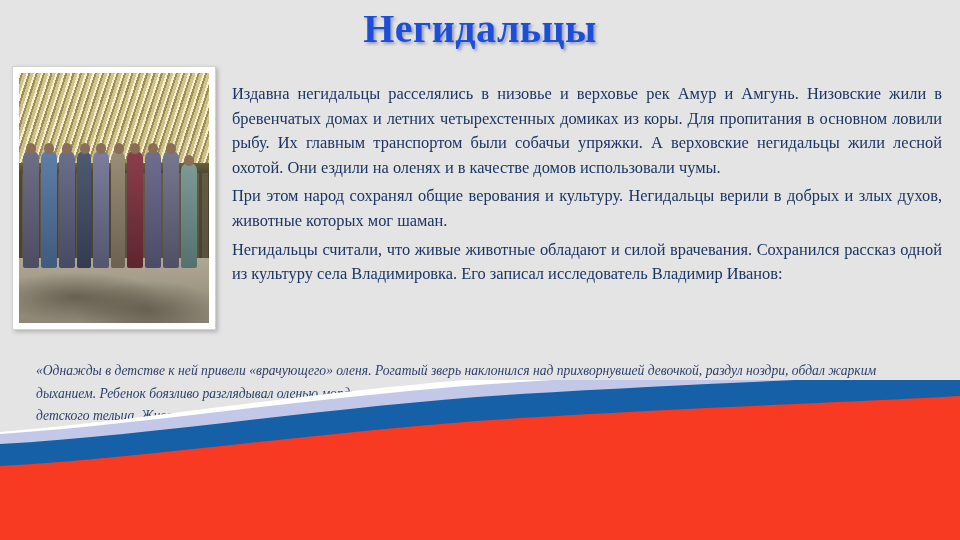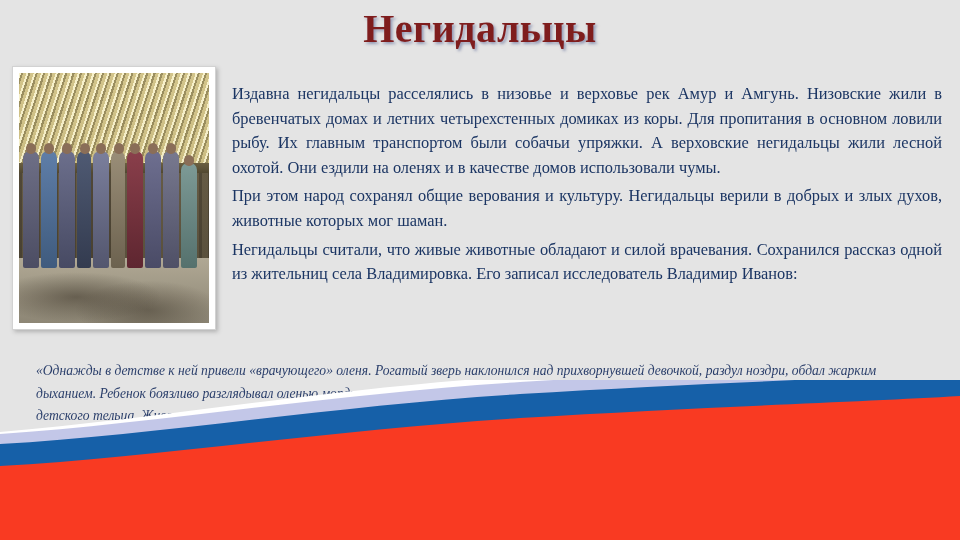--- a/index.html
+++ b/index.html
@@ -29,21 +29,21 @@
   #title {
     position: absolute;
     left: 0;
     top: 8px;
     width: 960px;
     text-align: center;
     font-family: "Liberation Serif", "DejaVu Serif", serif;
     font-weight: bold;
     font-size: 40px;
     letter-spacing: 0.5px;
-    color: #7f1d1d;
+    color: #1d4ed8;
     text-shadow: 2px 2px 3px rgba(120,130,165,0.75);
     line-height: 1.05;
     white-space: nowrap;
   }
 
   
   #photo-frame {
     position: absolute;
     left: 12px;
     top: 66px;
@@ -173,21 +173,21 @@
       <div class="fig" style="left:108px;background:linear-gradient(#8a3f4b,#5e2630);"></div>
       <div class="fig" style="left:126px;background:linear-gradient(#6e6f90,#4a4b66);"></div>
       <div class="fig" style="left:144px;background:linear-gradient(#78798f,#4f5066);"></div>
       <div class="fig" style="left:162px;background:linear-gradient(#7d9a96,#55716d); height:42%;"></div>
     </div>
   </div>
 
   <div id="body-text">
     <p>Издавна негидальцы расселялись в низовье и верховье рек Амур и Амгунь. Низовские жили в бревенчатых домах и летних четырехстенных домиках из коры. Для пропитания в основном ловили рыбу. Их главным транспортом были собачьи упряжки. А верховские негидальцы жили лесной охотой. Они ездили на оленях и в качестве домов использовали чумы.</p>
     <p>При этом народ сохранял общие верования и культуру. Негидальцы верили в добрых и злых духов, животные которых мог шаман.</p>
-    <p>Негидальцы считали, что живые животные обладают и силой врачевания. Сохранился рассказ одной из жительниц села Владимировка. Его записал исследователь Владимир Иванов:</p>
+    <p>Негидальцы считали, что живые животные обладают и силой врачевания. Сохранился рассказ одной из культуру села Владимировка. Его записал исследователь Владимир Иванов:</p>
   </div>
 
   <div id="quote">«Однажды в детстве к ней привели «врачующего» оленя. Рогатый зверь наклонился над прихворнувшей девочкой, раздул ноздри, обдал жарким дыханием. Ребенок боязливо разглядывал оленью морду, прислушивался к звукам бубна и голосу шамана, упрашивающего зверя вытянуть хворобу из детского тельца. Животное покорно обнюхивало больную, и той делалось легко, жар будто спадал…»</div>
 
   <div id="wave">
     <svg viewBox="0 0 960 160" preserveAspectRatio="none" xmlns="http://www.w3.org/2000/svg">
 
       <path d="M0,52 C150,40 330,8 520,-4 C700,-15 860,-20 960,-26 L960,160 L0,160 Z" fill="#ffffff"></path>
 
       <path d="M0,54 C150,44 330,14 520,2 C700,-9 860,-14 960,-20 L960,22 C860,28 700,33 520,44 C330,56 150,86 0,96 Z" fill="#b9bde4" opacity="0.85"></path>

